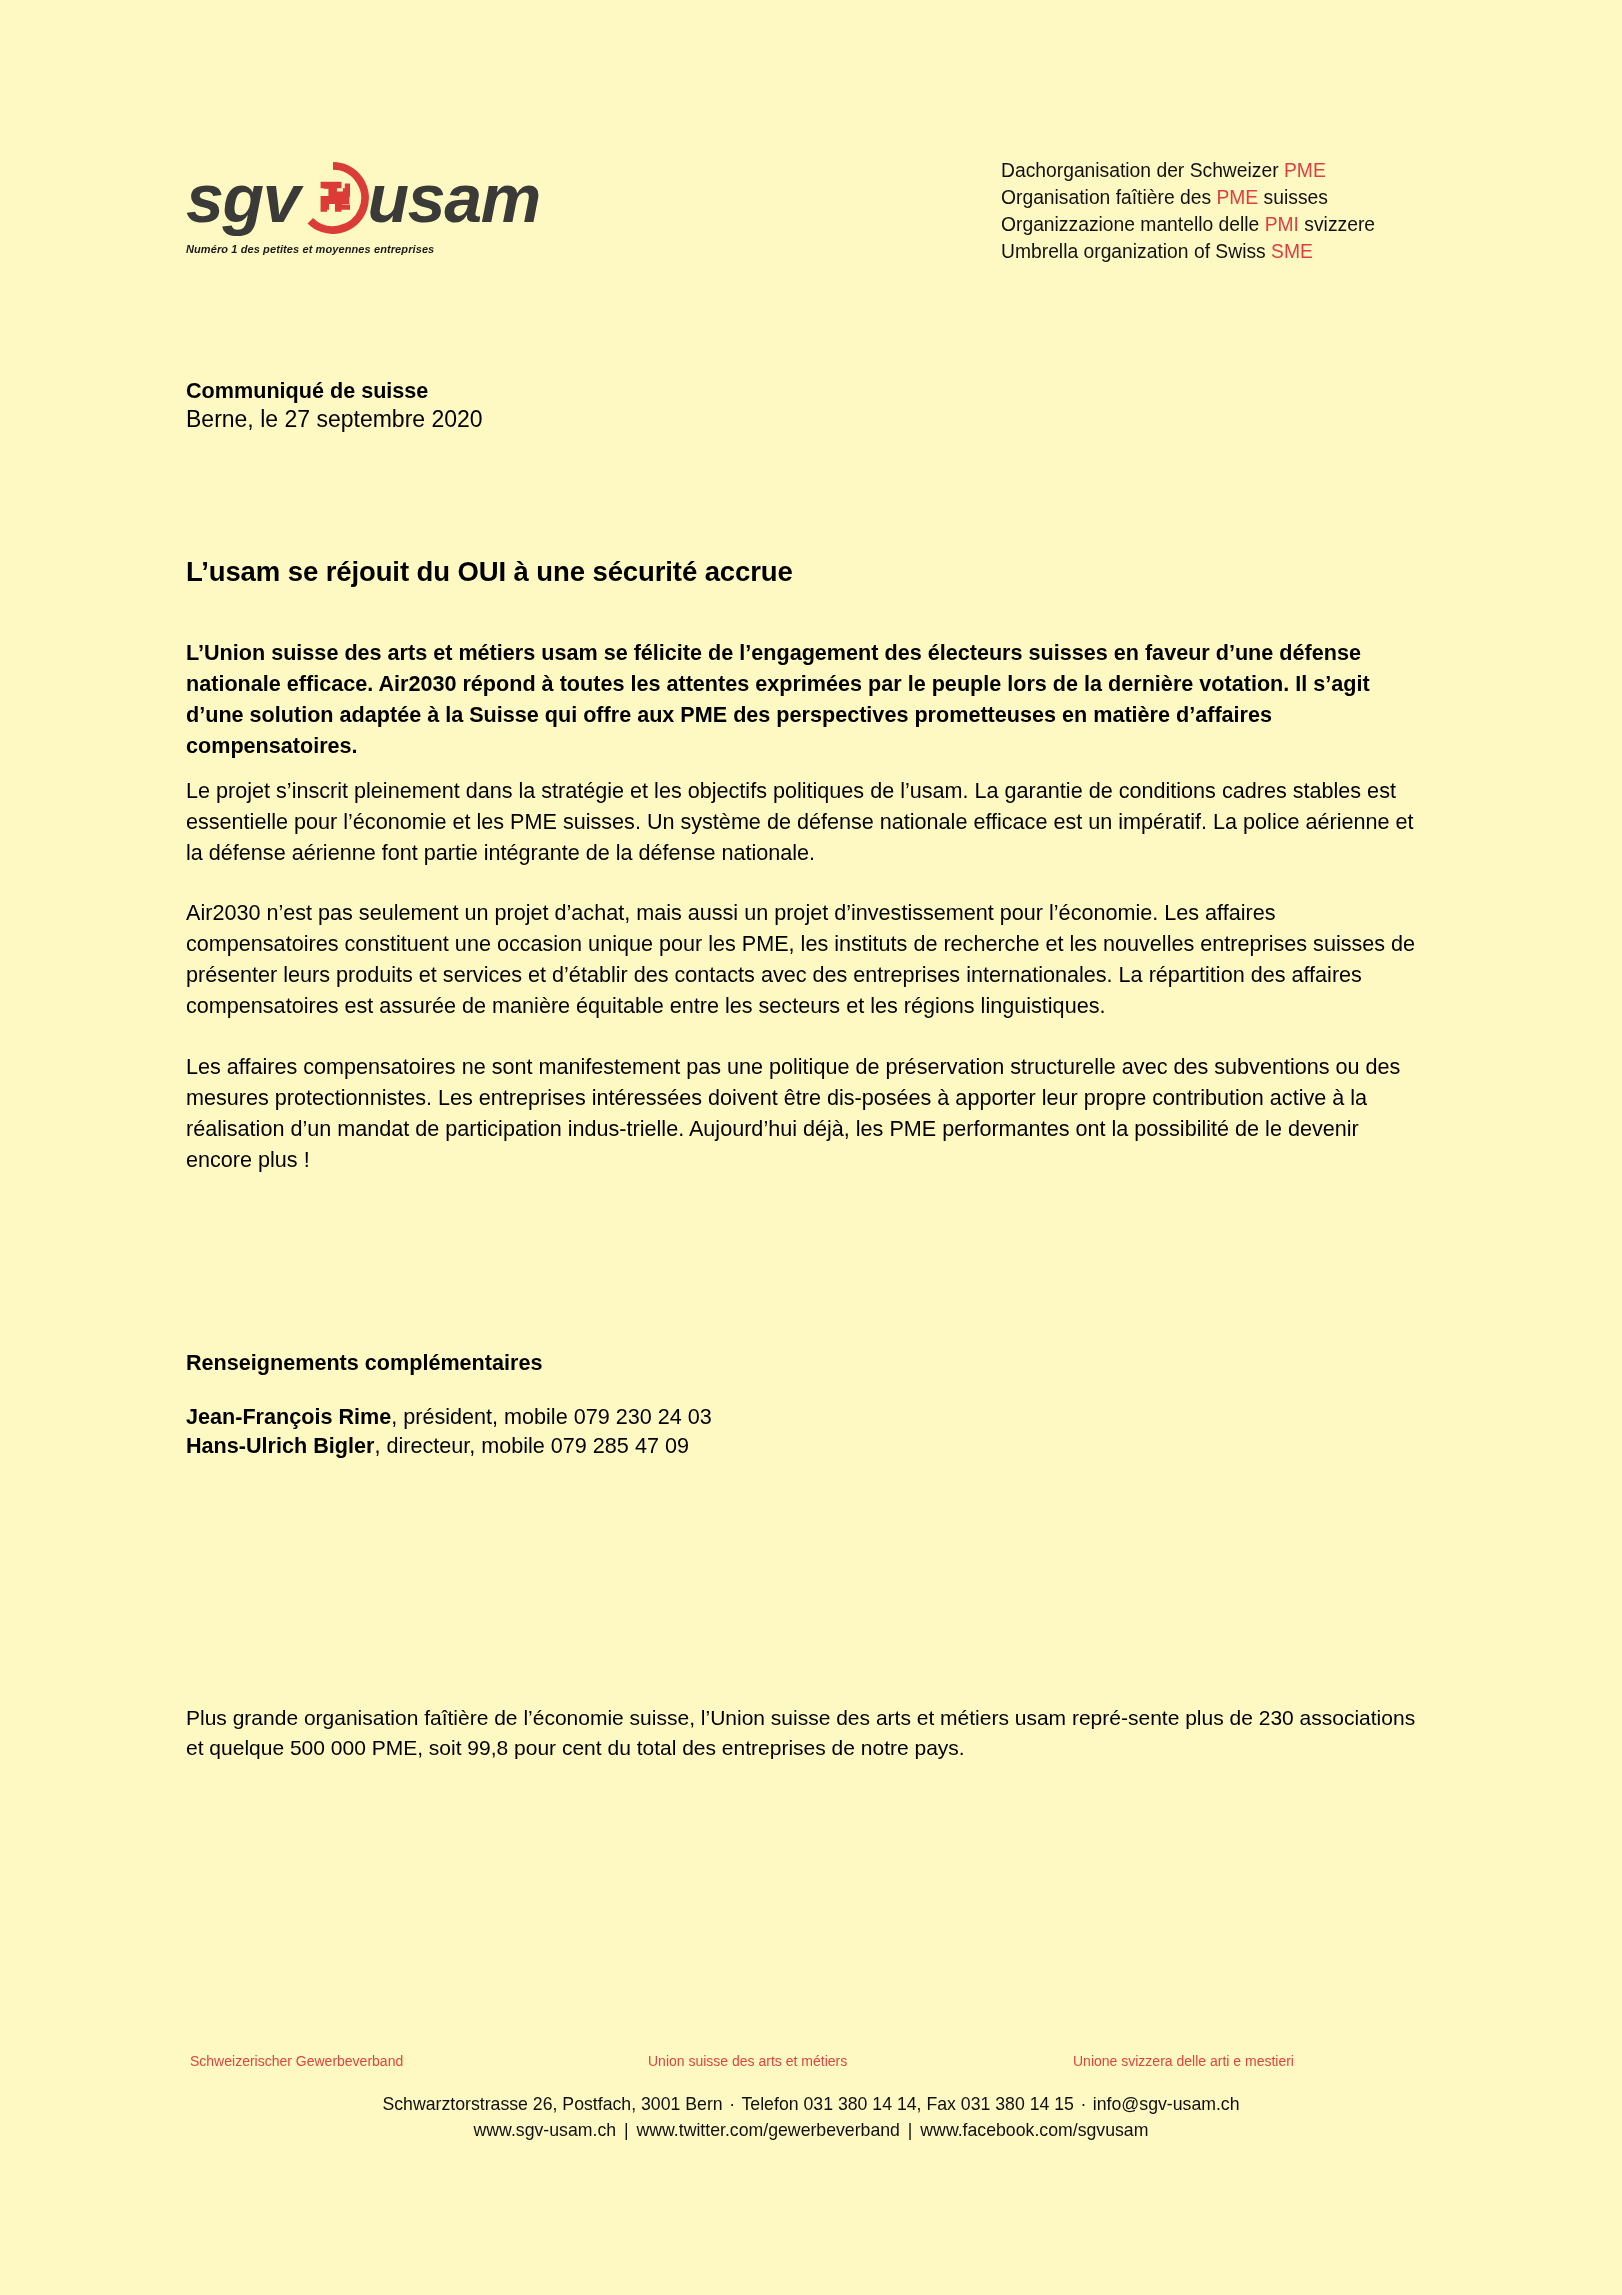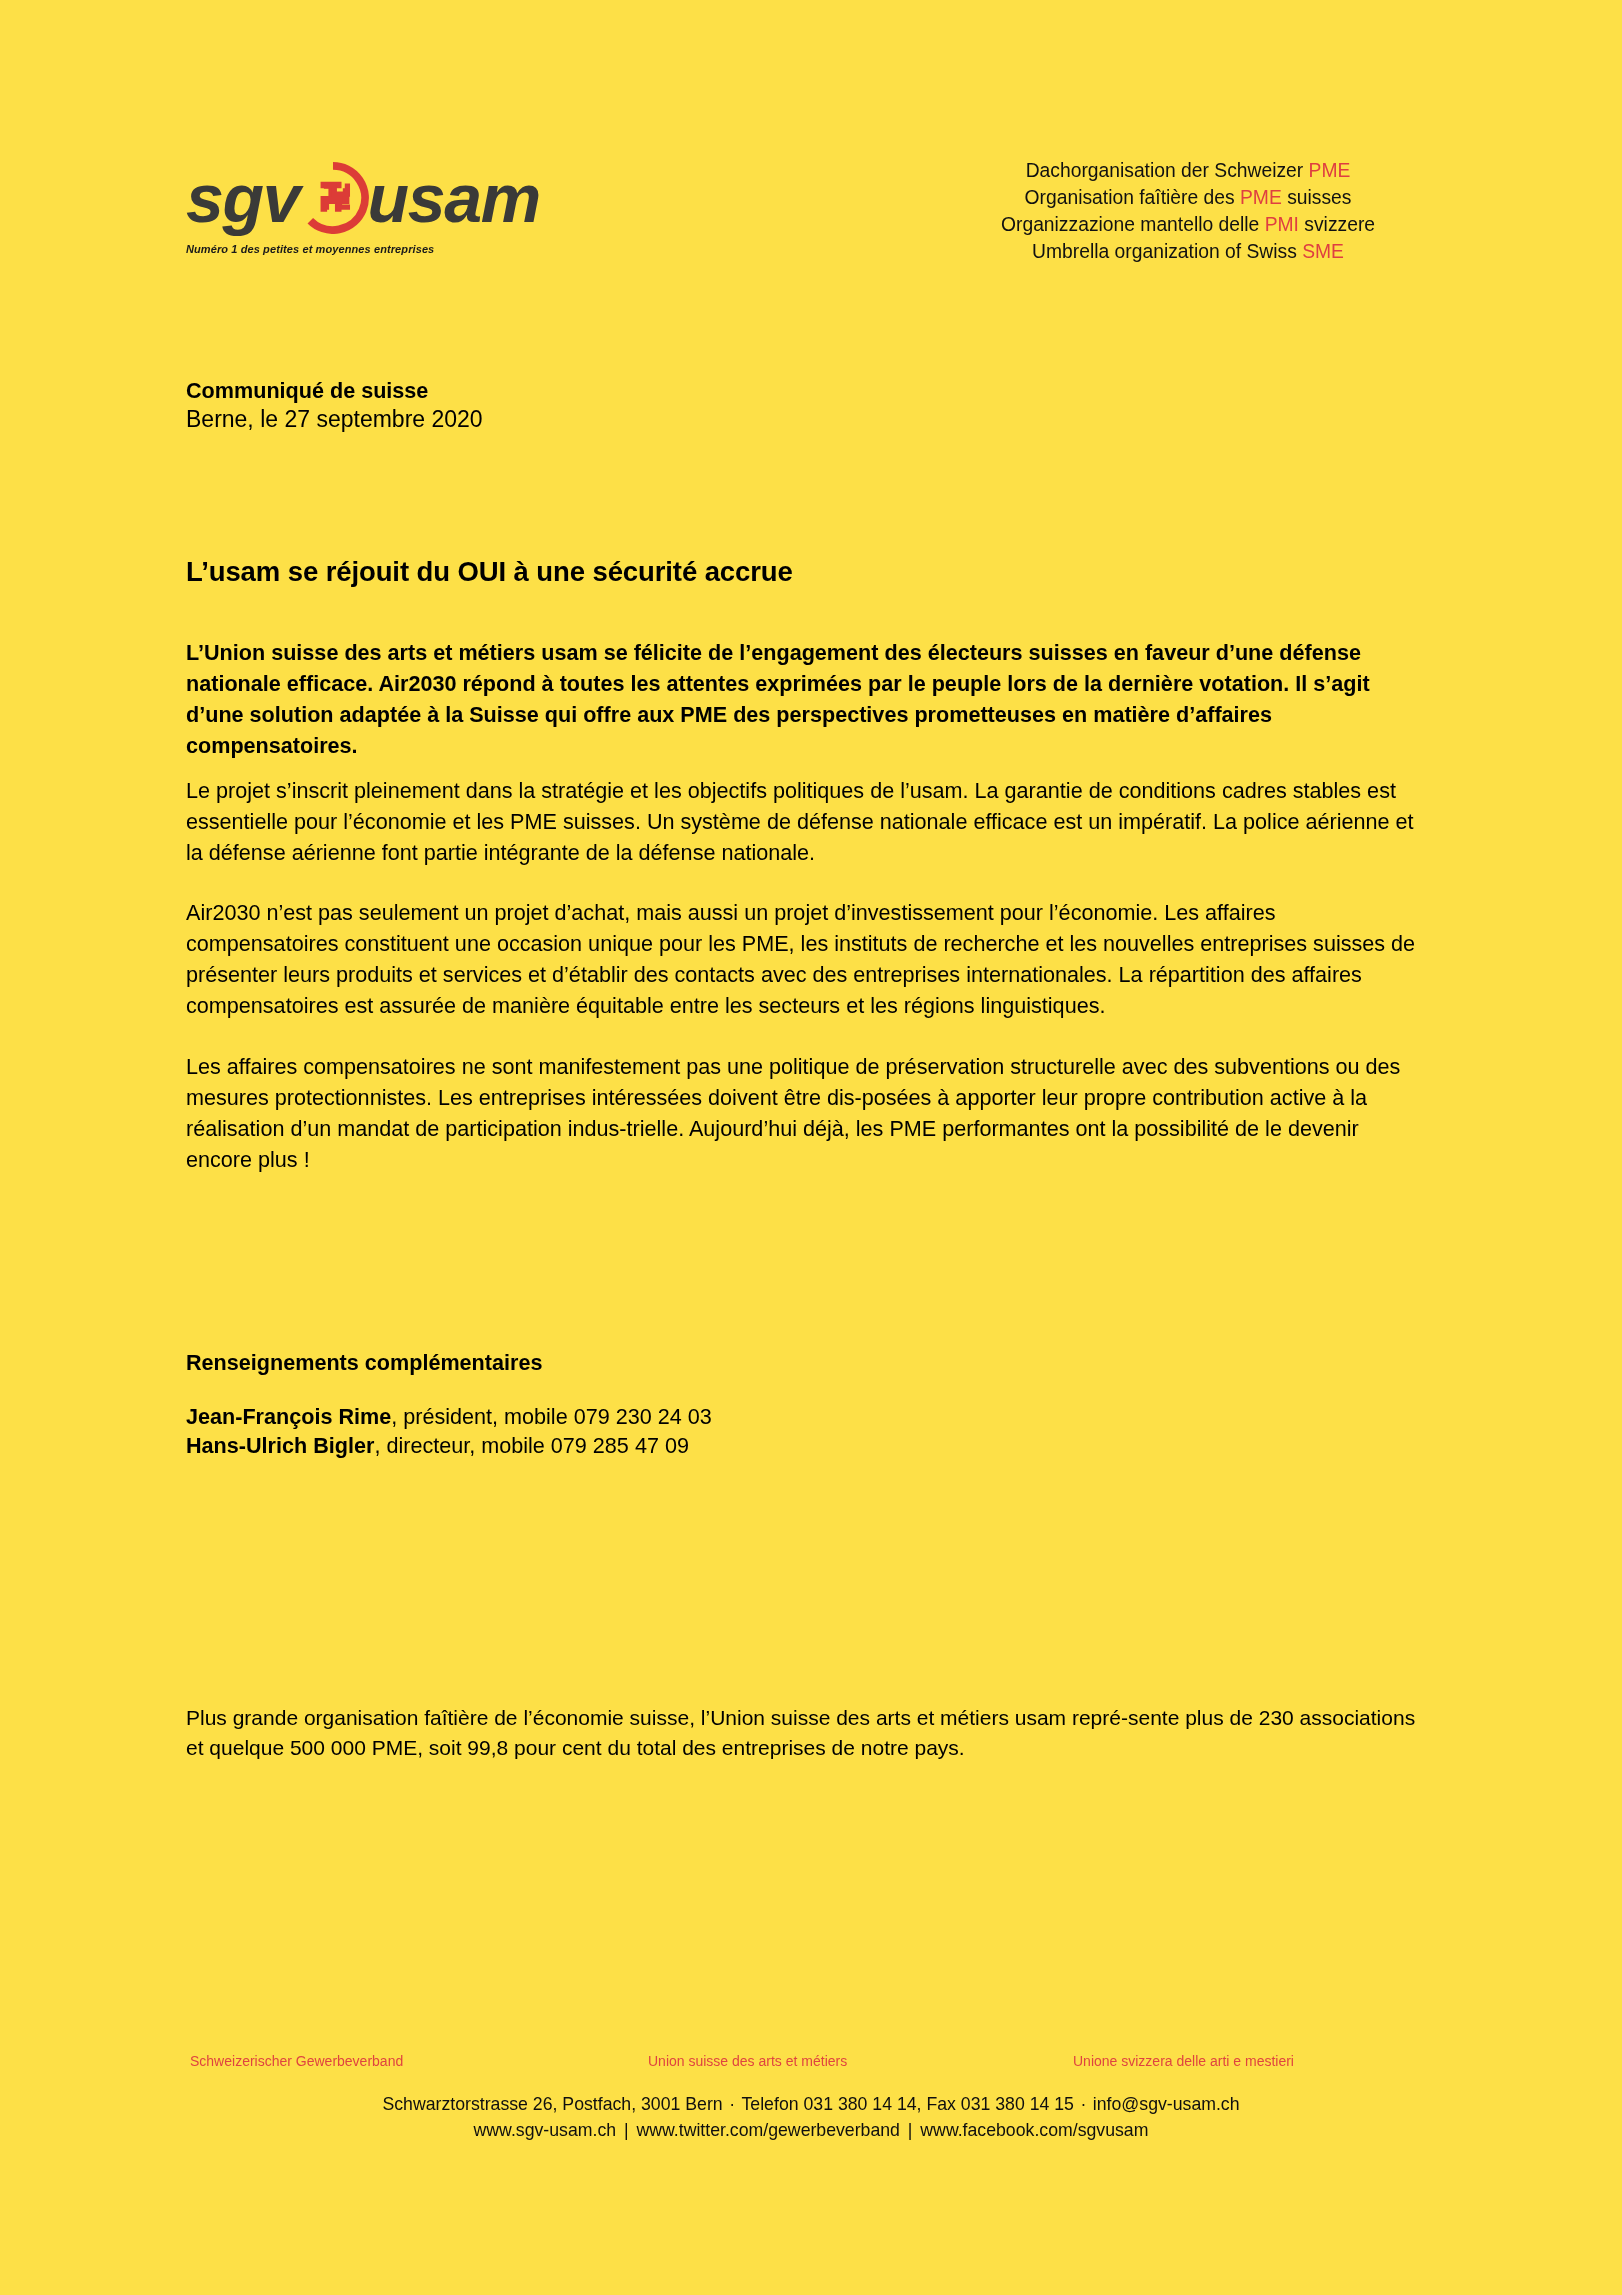--- a/index.html
+++ b/index.html
@@ -9,21 +9,21 @@
     background: #ffffff;
   }
   body {
     font-family: "Liberation Sans", sans-serif;
     color: #000000;
   }
   .page {
     position: relative;
     width: 1622px;
     height: 2295px;
-    background: #fde047;
+    background: #fef9c3;
     overflow: hidden;
     box-sizing: border-box;
   }
 
   
   .header {
     position: absolute;
     left: 0; top: 0;
     width: 1622px;
     height: 281px;
@@ -71,21 +71,21 @@
 
   .header-langs {
     position: absolute;
     left: 1001px;
     top: 157px;
     font-size: 19.3px;
     line-height: 27px;
     color: #111111;
     white-space: nowrap;
   }
-  .header-langs .hl { display: block; text-align: center; }
+  .header-langs .hl { display: block; }
   .accent { color: #df3e41; }
 
   
   .content {
     position: absolute;
     left: 186px;
     top: 0;
     width: 1237px;
   }
   .meta {

